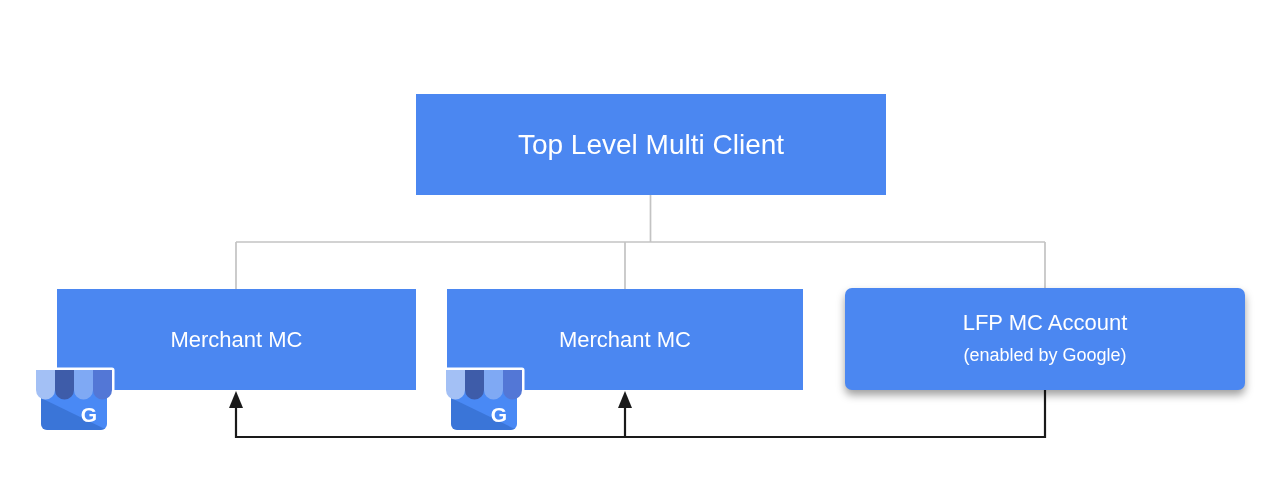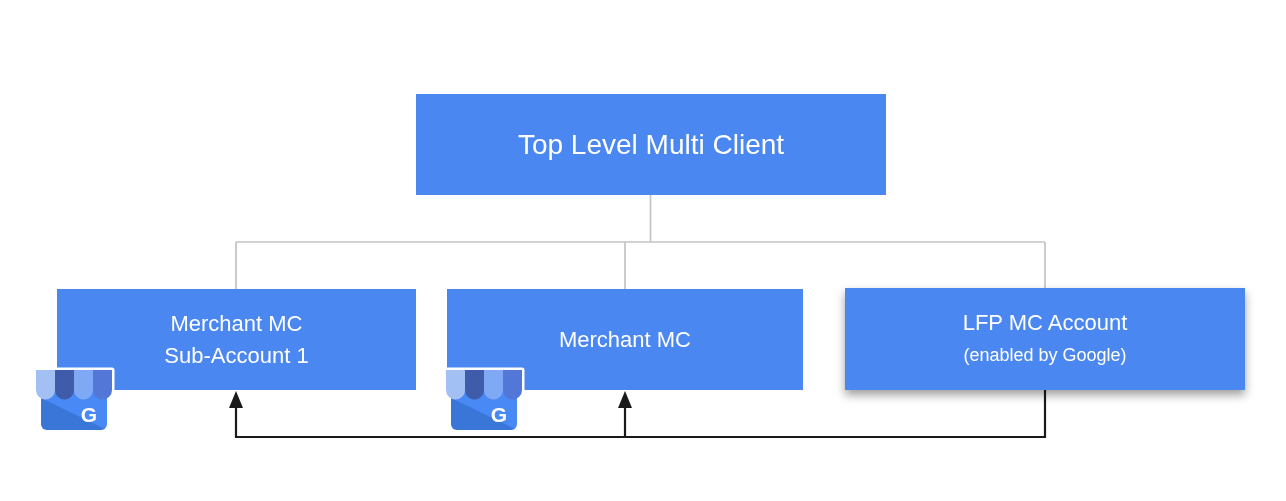--- a/index.html
+++ b/index.html
@@ -23,21 +23,21 @@
     color:var(--node_text);
     display:flex;flex-direction:column;
     align-items:center;justify-content:center;
     text-align:center;
     z-index:2;
   }
   .node-root{left:416px;top:94px;width:470px;height:101px;font-size:28px;line-height:42px;}
   .node-sub1{left:57px; top:289px;width:359px;height:101px;font-size:22px;line-height:32px;}
   .node-sub2{left:447px;top:289px;width:356px;height:101px;font-size:22px;line-height:32px;}
   .node-lfp {left:845px;top:288px;width:400px;height:102px;font-size:22px;line-height:32px;
-             box-shadow:0 5px 9px rgba(0,0,0,0.38);}
+             box-shadow:0 5px 9px rgba(0,0,0,0.38);border-radius:7px;}
   .node-lfp .line2{font-size:18px;}
   .biz-icon{
     position:absolute;width:82px;height:70px;z-index:3;
   }
   .biz-icon-1{left:33px;top:364px;}
   .biz-icon-2{left:443px;top:364px;}
   .icon-halo{fill:#ffffff;stroke:#ffffff;stroke-width:5;stroke-linejoin:round;}
   .icon-body{fill:var(--icon_body);}
   .icon-shade{fill:rgba(23,63,140,0.28);}
   .awn-light{fill:var(--awning_light);}
@@ -62,21 +62,20 @@
     <polygon class="flow-arrowhead" points="236,391 229,408 243,408"></polygon>
     <polygon class="flow-arrowhead" points="625,391 618,408 632,408"></polygon>
   </svg>
 
   <div class="node node-root">
     <div class="line1">Top Level Multi Client</div>
   </div>
 
   <div class="node node-sub1">
     <div class="line1">Merchant MC</div>
-    <div class="line2">Sub-Account 1</div>
   </div>
 
   <div class="node node-sub2">
     <div class="line1">Merchant MC</div>
   </div>
 
   <div class="node node-lfp">
     <div class="line1">LFP MC Account</div>
     <div class="line2">(enabled by Google)</div>
   </div>

